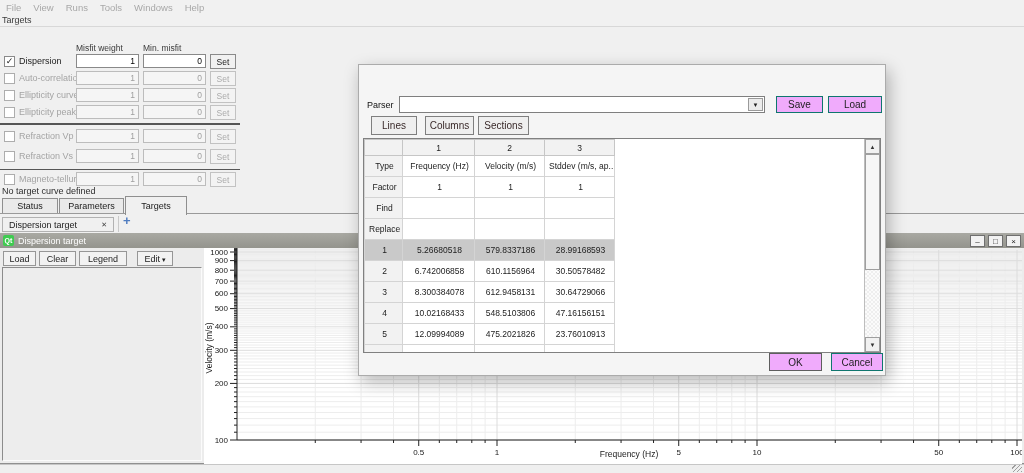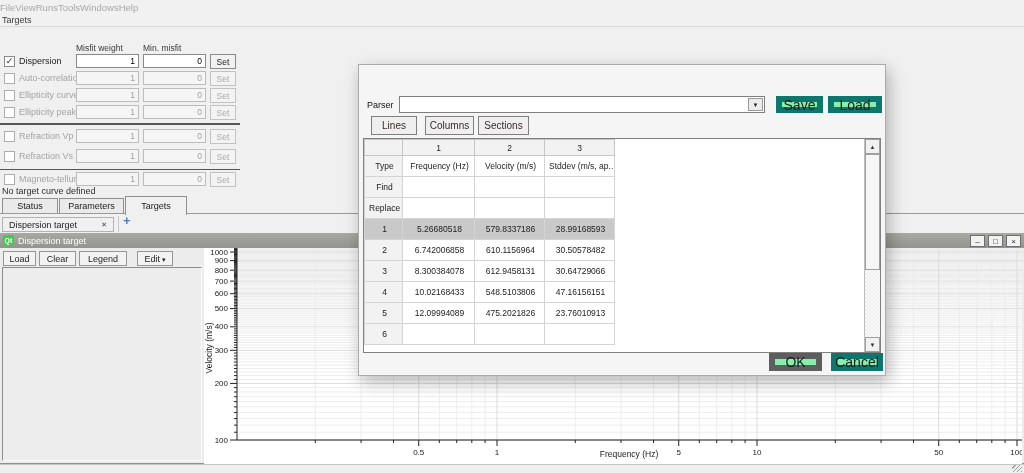--- a/index.html
+++ b/index.html
@@ -1,21 +1,21 @@
 <!DOCTYPE html>
 <html><head>
 <meta charset="utf-8">
 <style>
   html,body{margin:0;padding:0}
   body{width:1024px;height:473px;position:relative;overflow:hidden;background:#f0f0f0;
        font-family:"Liberation Sans",sans-serif;color:#222}
   
   .menubar{position:absolute;left:0;top:0;width:1024px;height:14px;display:flex;align-items:center;
            background:#f1f1f1;font-size:9.5px;color:#a8a8a8}
-  .menubar span{padding:0 0}
+  .menubar span{padding:0 6px}
   .toolbar-row{position:absolute;left:0;top:14px;width:1024px;height:13px;background:#f1f1f1;
                border-bottom:1px solid #d8d8d8;font-size:9px;color:#3c3c3c;display:flex;align-items:center;box-sizing:border-box}
   
   .form-hdr{position:absolute;top:43px;font-size:8.5px;color:#3a3a3a}
   .trow{position:absolute;left:0;height:15px;width:240px;font-size:9px}
   .cb{position:absolute;left:4px;top:1px;width:9px;height:9px;background:#fff;border:1px solid #8a8a8a;
       font-size:9px;line-height:9px;text-align:center;color:#222}
   .trow.dis .cb{border-color:#adadad}
   .trow .lbl{position:absolute;left:19px;top:1px;color:#1c1c1c}
   .trow.dis .lbl{color:#a4a4a4}
@@ -71,21 +71,21 @@
   .dlg-icon{width:11px;height:11px;border:1px solid #7d9a9a;background:linear-gradient(90deg,#2e6f72 0 4px,#d7e7e7 4px)}
   .dlg-title .t{font-size:9.5px;color:#8c8c8c}
   .dlg-help{margin-left:auto;color:#9c9c9c;font-size:11px}
   .dlg-close{margin-left:22px;color:#9c9c9c;font-size:11px}
   .plabel{position:absolute;left:8px;top:35px;font-size:9px;color:#111}
   .combo{position:absolute;left:40px;top:31px;width:366px;height:17px;background:#fff;border:1px solid #7f7f7f;box-sizing:border-box}
   .combo input{position:absolute;left:0;top:0;width:346px;height:100%;border:none;outline:none;
                font-family:"Liberation Sans",sans-serif;font-size:9px;padding:0 3px;box-sizing:border-box;background:transparent}
   .arrowbox{position:absolute;right:1px;top:1px;width:15px;height:13px;background:#ececec;border:1px solid #9a9a9a;
             font-size:6px;line-height:12px;text-align:center;color:#222;box-sizing:border-box}
-  .dbtn{position:absolute;height:17px;border:6px solid #0f766e;background:#86efac;font-size:14px;color:#1d1d1d;
+  .dbtn{position:absolute;height:17px;border:1px solid #0f766e;background:#f0abfc;font-size:10px;color:#1d1d1d;
         display:flex;align-items:center;justify-content:center;box-sizing:border-box}
   .ttab{position:absolute;top:51px;height:19px;border:1px solid #7f7f7f;background:#efefef;font-size:10px;color:#3a2a2a;
         display:flex;align-items:center;justify-content:center;box-sizing:border-box}
   .viewport{position:absolute;left:4px;top:73px;width:518px;height:215px;background:#fff;border:1px solid #808080;
             box-sizing:border-box;overflow:hidden}
   table.grid{border-collapse:collapse;table-layout:fixed;width:251px;font-size:8.5px}
   table.grid td,table.grid th{border:1px solid #d4d4d4;height:20px;padding:0 2px 0 4px;overflow:hidden;
             white-space:nowrap;text-align:center;font-weight:400}
   table.grid tr.hdr th{height:15px;background:#f2f2f2;border-color:#c6c6c6;text-align:center;padding:0}
   th.rowhdr{background:#f2f2f2;border-color:#c6c6c6;text-align:left;padding-left:4px}
@@ -508,20 +508,26 @@
         <th>2</th>
         <th class="hatch b">3</th>
       </tr>
       <tr>
         <th class="rowhdr b">Type</th>
         <td class="c">Frequency (Hz)</td>
         <td class="c">Velocity (m/s)</td>
         <td class="c">Stddev (m/s, ap...</td>
       </tr>
       <tr>
+        <th class="rowhdr">Factor</th>
+        <td class="c">1</td>
+        <td class="c">1</td>
+        <td class="c">1</td>
+      </tr>
+      <tr>
         <th class="rowhdr">Find</th>
         <td></td>
         <td></td>
         <td></td>
       </tr>
       <tr>
         <th class="rowhdr">Replace</th>
         <td></td>
         <td></td>
         <td></td>

